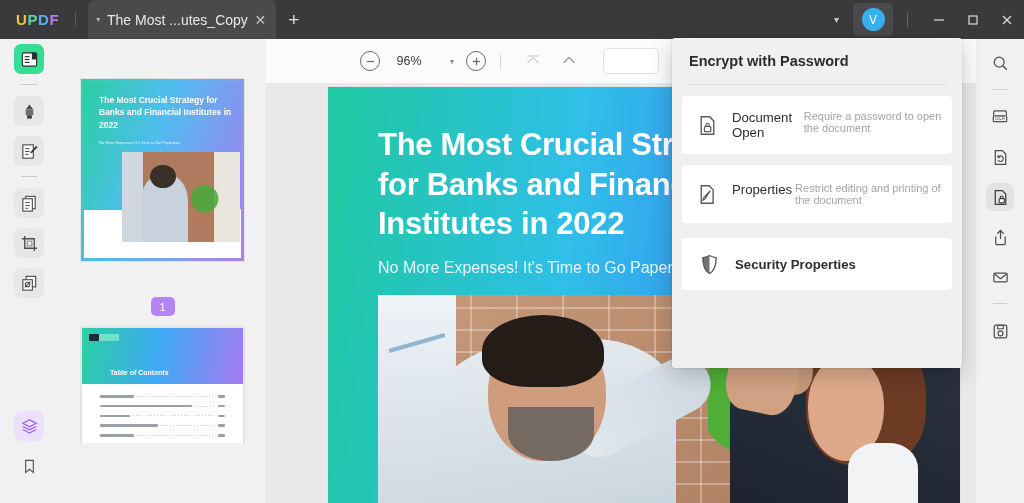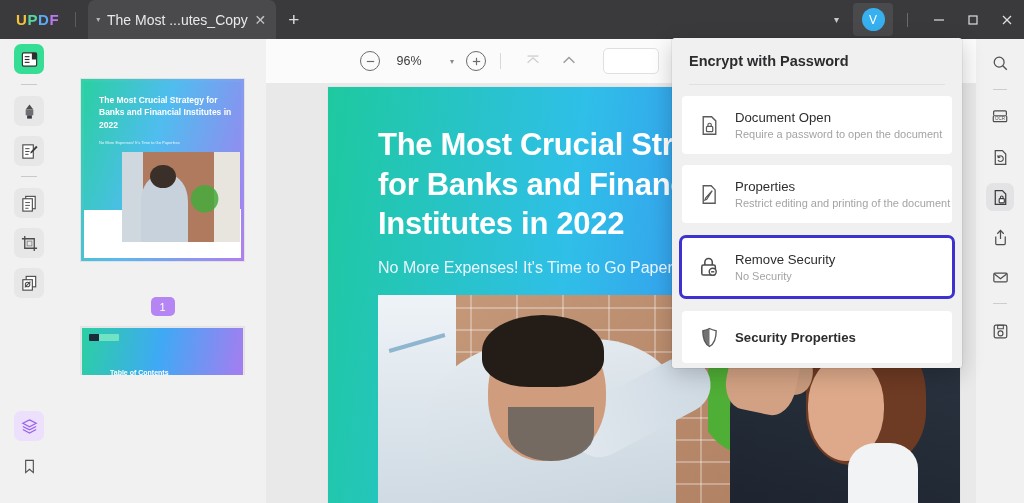--- a/index.html
+++ b/index.html
@@ -62,21 +62,21 @@
     background:#e7e7e8; position:relative;
   }
   .tool.active { background:#35de94; }
   .tool.purple { background:#ece0fd; }
   .tool.plain { background:transparent; }
   .rail-sep { width:16px; height:1px; background:#c9c9cb; margin:0 0 11px 0; }
   .spacer { flex:1; }
 
   
   .thumbpanel {
-    position:absolute; top:39px; left:58px; width:208px; height:336px;
+    position:absolute; top:39px; left:58px; width:208px; height:404px;
     background:#f1f1f2; overflow:hidden;
   }
   .thumb { position:absolute; left:23px; width:163px; }
   .thumb .sheet {
     width:163px; height:182px; background:#fff; overflow:hidden; position:relative;
     box-shadow: 0 0 0 1px #e2e2e3;
   }
   .thumb1 { top:40px; }
   .thumb1 .sheet {
     height: 182px;
@@ -250,21 +250,21 @@
   .panel-hr { height:1px; background:#e0e0e1; margin:0 17px; }
   .pitem {
     margin:11px 10px 0 10px; background:#fff; border-radius:4px;
     height:58px; display:flex; align-items:center; padding-left:14px; gap:13px;
     position:relative;
   }
   .pitem.sel {
     outline: 3.5px solid #3d32cf; outline-offset:0;
   }
   .pitem .pic { width:26px; display:flex; align-items:center; justify-content:center; }
-  .pitem .ptxt { display:flex; flex-direction:column; gap:3px; }
+  .pitem .ptxt { display:flex; flex-direction:row; gap:3px; }
   .pitem .pt { font-size:13.2px; color:#2e2e30; }
   .pitem .pd { font-size:11px; color:#a4a4a8; }
   .pitem.single { height:52px; align-items:center; }
 </style>
 </head>
 <body>
 
 <div id="app">
 
   <div class="titlebar">
@@ -597,34 +597,20 @@
           <path d="M5 2.6 H12.6 L16.4 6.6 V19.4 H5 Z" fill="none" stroke="#5a5a5d" stroke-width="1.3"></path>
           <path d="M13.6 7.4 L8.4 15.6 L6.6 16.4 L7.4 14.2 Z" fill="none" stroke="#5a5a5d" stroke-width="1.2"></path>
         </svg>
       </div>
       <div class="ptxt">
         <div class="pt">Properties</div>
         <div class="pd">Restrict editing and printing of the document</div>
       </div>
     </div>
 
-    <div class="pitem sel" style="margin-top:15px;">
-      <div class="pic">
-        <svg width="24" height="24" viewBox="0 0 22 22">
-          <rect x="4.4" y="9.2" width="12.4" height="9.2" rx="1.5" fill="none" stroke="#4a4a4d" stroke-width="1.4"></rect>
-          <path d="M7.2 9.2 V6.6 A3.4 3.4 0 0 1 14 6.6 V9.2" fill="none" stroke="#4a4a4d" stroke-width="1.4"></path>
-          <circle cx="14.4" cy="15.4" r="3.2" fill="#fff" stroke="#4a4a4d" stroke-width="1.3"></circle>
-          <line x1="12.9" y1="15.4" x2="15.9" y2="15.4" stroke="#4a4a4d" stroke-width="1.3"></line>
-        </svg>
-      </div>
-      <div class="ptxt">
-        <div class="pt">Remove Security</div>
-        <div class="pd">No Security</div>
-      </div>
-    </div>
 
     <div class="pitem single" style="margin-top:15px;font-weight:bold;">
       <div class="pic">
         <svg width="23" height="23" viewBox="0 0 22 22">
           <path d="M11 2.4 C14 4 16.6 4.4 17.4 4.6 C17.4 12 15.2 17.4 11 19.6 C6.8 17.4 4.6 12 4.6 4.6 C5.4 4.4 8 4 11 2.4 Z" fill="none" stroke="#5a5a5d" stroke-width="1.3"></path>
           <path d="M11 2.4 C8 4 5.4 4.4 4.6 4.6 C4.6 12 6.8 17.4 11 19.6 Z" fill="#5a5a5d" opacity=".85"></path>
         </svg>
       </div>
       <div class="ptxt">
         <div class="pt">Security Properties</div>

